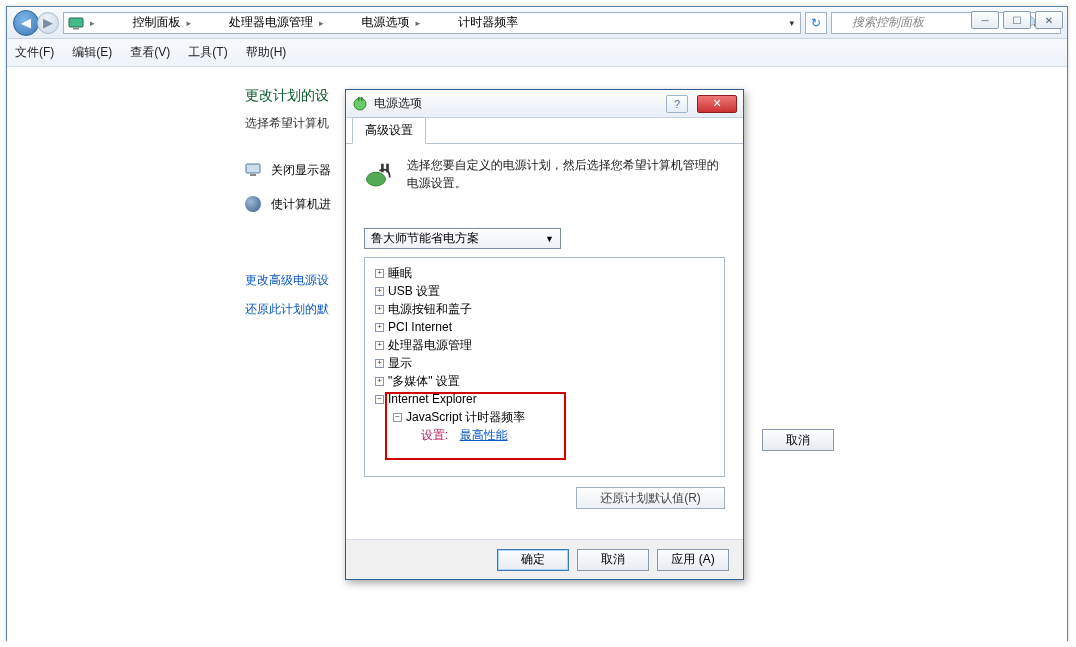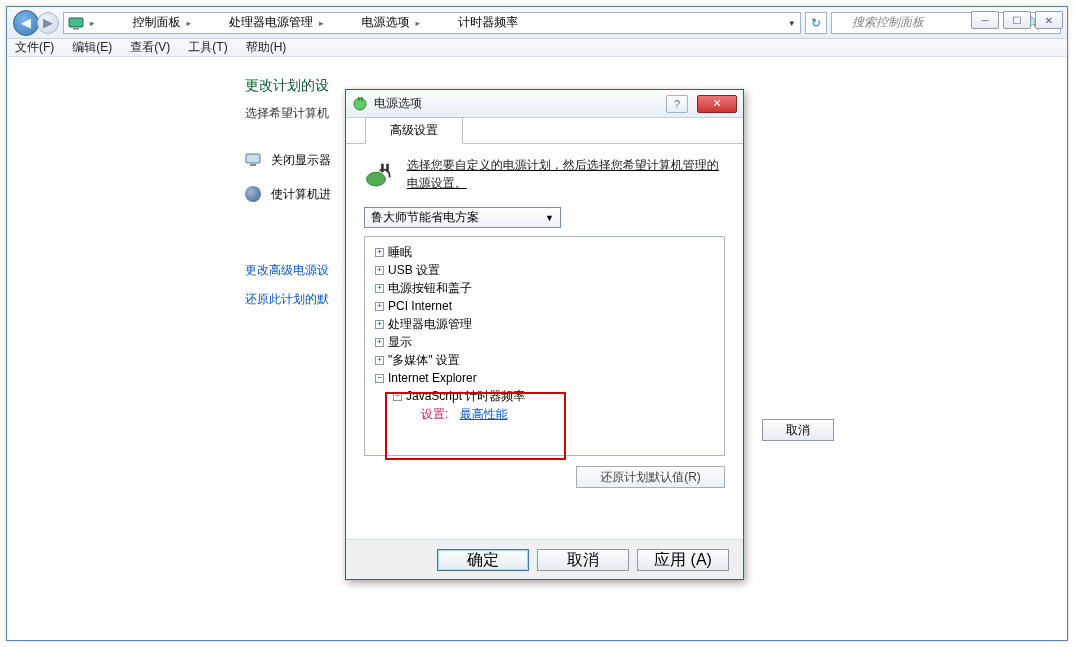--- a/index.html
+++ b/index.html
@@ -19,63 +19,63 @@
 .navcircle.fwd { width:22px; height:22px; background:radial-gradient(circle at 40% 35%,#eef3f8,#ccd8e6); color:#7a8ea5; border-color:#a9bbcf; margin-left:-2px; }
 .addr { flex:1; display:flex; align-items:center; background:#fff; border:1px solid #9fb3c9; height:22px; padding:0 4px; gap:6px; }
 .addr .chev { color:#6d6d6d; font-size:9px; }
 .addr .crumb { color:#000;margin-left:32px; }
 .addr .dd { margin-left:auto; font-size:9px; color:#333; padding:0 2px; }
 .refresh { width:22px; height:22px; border:1px solid #9fb3c9; background:#fff; display:flex; align-items:center; justify-content:center; color:#2174c8; font-size:12px; }
 .search { width:230px; height:22px; border:1px solid #9fb3c9; background:#fff; display:flex; align-items:center; padding:0 20px; color:#888; font-style:italic; }
 .search span:last-child { margin-left:auto; font-style:normal; color:#5a7ea8; }
 
 
-.menubar { height:18px; background:linear-gradient(#f7f9fc,#eef3fa); border-bottom:1px solid #d5dfeb; display:flex; align-items:center; padding:0 8px; gap:18px; color:#222; }
+.menubar { height:28px; background:linear-gradient(#f7f9fc,#eef3fa); border-bottom:1px solid #d5dfeb; display:flex; align-items:center; padding:0 8px; gap:18px; color:#222; }
 
 
 .content { position:relative; height:calc(100% - 54px); background:#fff; }
 .panel { position:absolute; left:238px; top:20px; width:780px; }
 .panel h1 { font-size:14px; font-weight:normal; color:#0a5a2a; margin-bottom:10px; }
 .panel .sub { color:#333; margin-bottom:24px; }
 .row { display:flex; align-items:center; gap:10px; height:28px; }
 .links { margin-top:54px; }
 .links a { display:block; color:#0857c3; margin-bottom:12px; }
 .cancelbtn { position:absolute; left:755px; top:362px; width:72px; height:22px; border:1px solid #8a99ab; background:linear-gradient(#fdfdfd,#e7ecf2); text-align:center; line-height:20px; }
 
 
 .dialog { position:absolute; left:345px; top:89px; width:399px; height:491px; border:1px solid #2c5f93; background:#fff; box-shadow:2px 3px 8px rgba(0,0,0,.35); }
 .dlg-title { height:28px; background:linear-gradient(#fdfdfd,#e8eef6); display:flex; align-items:center; padding:0 6px; gap:6px; border-bottom:1px solid #c7d1de; }
 .dlg-title .txt { flex:1; color:#222; }
 .dlg-title .help { width:22px; height:18px; border:1px solid #9fb3c9; background:linear-gradient(#fdfdfd,#e7eef6); display:flex; align-items:center; justify-content:center; color:#5572a0; font-size:11px; border-radius:2px; }
 .dlg-title .close { width:40px; height:18px; border:1px solid #8b2020; background:linear-gradient(#e77,#c33); border-radius:2px; display:flex; align-items:center; justify-content:center; color:#fff; font-size:11px; margin-left:3px; }
 
 .tabstrip { height:26px; display:flex; align-items:flex-end; padding-left:6px; background:#fff; border-bottom:1px solid #b7c3d3; }
-.tab { padding:4px 24px; border:1px solid #b7c3d3; border-bottom:1px solid #fff; background:#fff; position:relative; top:1px;margin-left:13px; }
+.tab { padding:4px 12px; border:1px solid #b7c3d3; border-bottom:1px solid #fff; background:#fff; position:relative; top:1px; }
 
 .dlg-body { padding:12px 18px 8px; }
-.intro { display:flex; gap:12px; align-items:flex-start; margin-bottom:15px;text-decoration:underline; }
+.intro { display:flex; gap:12px; align-items:flex-start; margin-bottom:36px; }
 .intro p { line-height:1.5; color:#222; }
 
 .combo { width:197px; height:21px; border:1px solid #7c8ea4; background:linear-gradient(#fdfdfd,#eef2f7); display:flex; align-items:center; padding:8px 6px; }
 .combo span:last-child { margin-left:auto; font-size:9px; }
 
 .tree { margin-top:8px; border:1px solid #a9b8cb; height:220px; padding:6px 4px; overflow:auto; background:#fff; }
 .tree-item { display:flex; align-items:center; height:18px; gap:4px; padding-left:6px; }
 .tree-item .box { width:9px; height:9px; border:1px solid #8898ac; display:flex; align-items:center; justify-content:center; font-size:8px; line-height:1; color:#333; background:#fff; }
 .tree-item.d1 { padding-left:24px; }
 .tree-item.d2 { padding-left:52px; }
 .tree .lbl { color:#000; }
 .tree .val { color:#0857c3; text-decoration:underline; }
 .tree .setlbl { color:#be185d; }
 .redbox { position:absolute; left:385px; top:392px; width:181px; height:68px; border:2px solid #d30000; pointer-events:none; }
 
 .restore { width:149px; height:22px; border:1px solid #a2aebd; background:linear-gradient(#fdfdfd,#ecf0f5); float:right; margin-top:10px; text-align:center; line-height:20px; color:#444; }
 
 .dlg-foot { position:absolute; left:0; right:0; bottom:0; height:40px; background:#f0f0f0; border-top:1px solid #d5dde7; display:flex; align-items:center; justify-content:flex-end; gap:8px; padding:0 14px; }
-.dlg-foot button { width:92px; height:22px; border:1px solid #8a99ab; background:linear-gradient(#fdfdfd,#e7ecf2); font-size:16px; }
+.dlg-foot button { width:72px; height:22px; border:1px solid #8a99ab; background:linear-gradient(#fdfdfd,#e7ecf2); font-size:12px; }
 .dlg-foot button.primary { border:1px solid #3d79b5; box-shadow:inset 0 0 0 1px #a8d2ff; }
 
 svg.plugicon { width:36px; height:36px; }
 svg.cpicon { width:16px; height:16px; }
 svg.moni { width:16px; height:16px; }
 .bulb { width:16px;height:16px;border-radius:50%;background:radial-gradient(circle at 35% 35%,#9db7d6,#3c5f8a);}
 </style>
 </head>
 <body>
 

